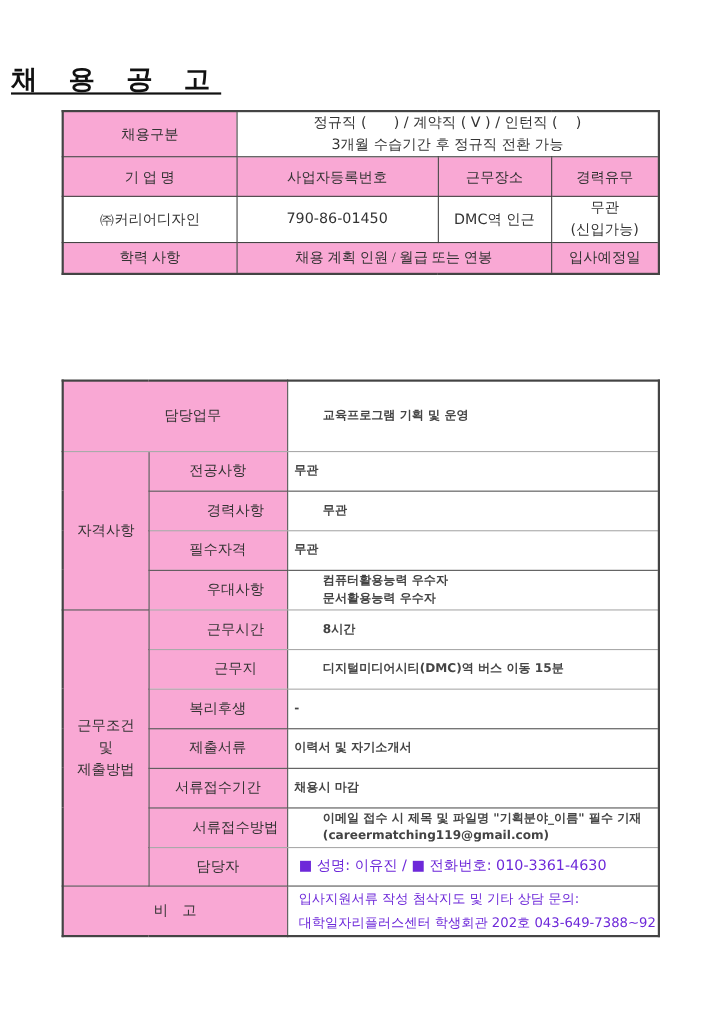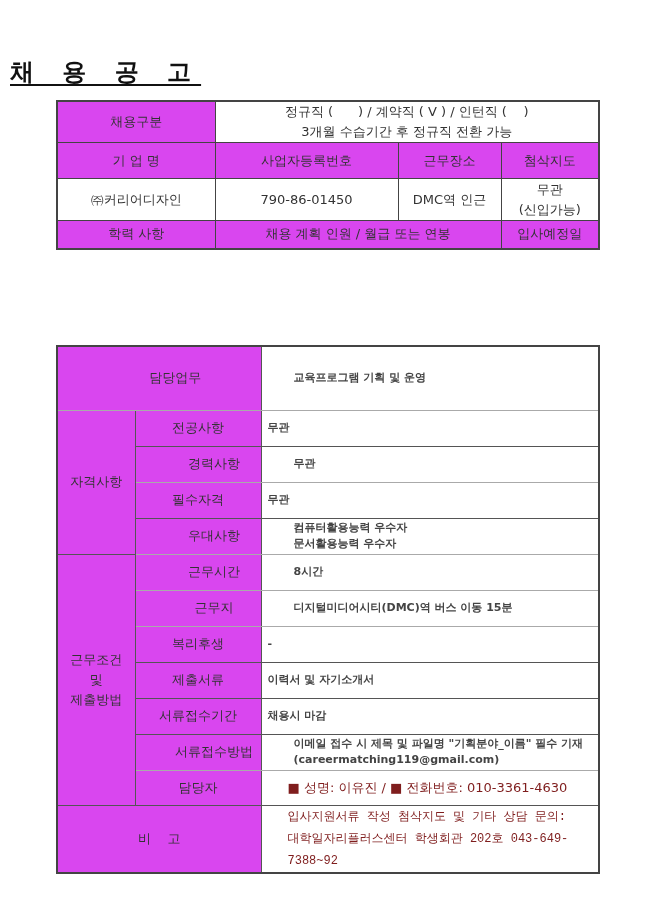--- a/index.html
+++ b/index.html
@@ -8,24 +8,24 @@
 
     .title {
       position: absolute; left: 0; width: 650px; top: 56px; height: 32px;
       text-align: left; font-size: 24px; font-weight: bold; letter-spacing: 10px;
       color: #111;
     }
     .title span { text-decoration: underline; text-underline-offset: 4px; text-decoration-thickness: 2px; padding-left: 10px; }
 
     table { position: absolute; border-collapse: collapse; table-layout: fixed; }
     td { border: 1px solid #444; font-size: 13px; color: #333; vertical-align: middle; }
-    .hd { background: #d946ef; text-align: center; }
+    .hd { background: #f9a8d4; text-align: center; font-family: Liberation Serif, serif; }
     .c { text-align: center; }
     .l { text-align: left; padding-left: 6px; font-size: 11px; color: #444; line-height: 16px; font-weight: bold; }
-    .lg { text-align: left; padding-left: 26px; font-size: 13px; color: #7f1d1d; line-height: 20px; }
+    .lg { text-align: left; padding-left: 10px; font-size: 13px; color: #6d28d9; line-height: 20px; }
     .line2 { line-height: 20px; }
 
     #t1 { left: 56px; top: 100px; width: 542px; border: 2px solid #444; }
     #t2 { left: 56px; top: 345px; width: 542px; border: 2px solid #444; }
     #t2 td { border-color: #555; }
     #t2 .soft { border-bottom-color: #aaa; padding-left: 32px; }
   </style>
 </head>
 <body>
 
@@ -43,21 +43,21 @@
     <td class="hd">채용구분</td>
     <td colspan="3" class="c line2">
       <div style="white-space:pre">정규직 (      ) / 계약직 ( V ) / 인턴직 (    )</div>
       <div>3개월 수습기간 후 정규직 전환 가능</div>
     </td>
   </tr>
   <tr style="height:36px">
     <td class="hd">기 업 명</td>
     <td class="hd">사업자등록번호</td>
     <td class="hd">근무장소</td>
-    <td class="hd">첨삭지도</td>
+    <td class="hd">경력유무</td>
   </tr>
   <tr style="height:42px">
     <td class="c">㈜커리어디자인</td>
     <td class="c">790-86-01450</td>
     <td class="c">DMC역 인근</td>
     <td class="c line2">
       <div>무관</div>
       <div>(신입가능)</div>
     </td>
   </tr>
@@ -134,19 +134,19 @@
       <div>(careermatching119@gmail.com)</div>
     </td>
   </tr>
   <tr style="height:35px">
     <td class="hd">담당자</td>
     <td class="lg">■ 성명: 이유진 / ■ 전화번호: 010-3361-4630</td>
   </tr>
 
   <tr style="height:46px">
     <td class="hd" colspan="2" style="white-space:pre">비    고</td>
-    <td class="lg" style="font-size:12px; line-height:22px;font-family:Liberation Mono, monospace;">
+    <td class="lg" style="font-size:12px; line-height:22px;">
       <div>입사지원서류 작성 첨삭지도 및 기타 상담 문의:</div>
       <div>대학일자리플러스센터 학생회관 202호 043-649-7388~92</div>
     </td>
   </tr>
 </tbody>
   </table>
 
 </body></html>

